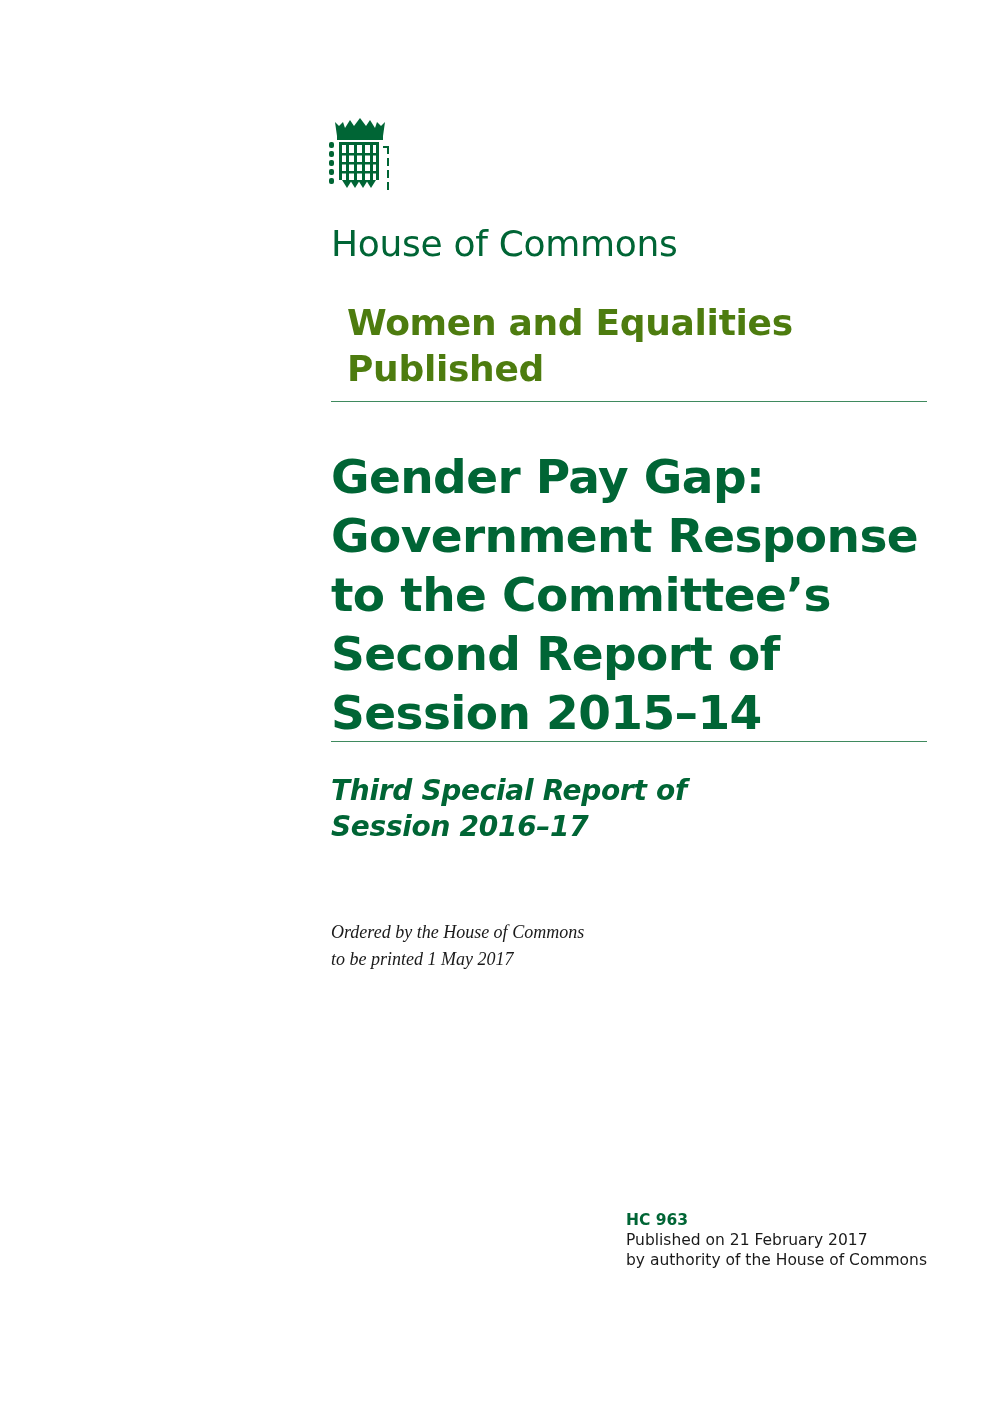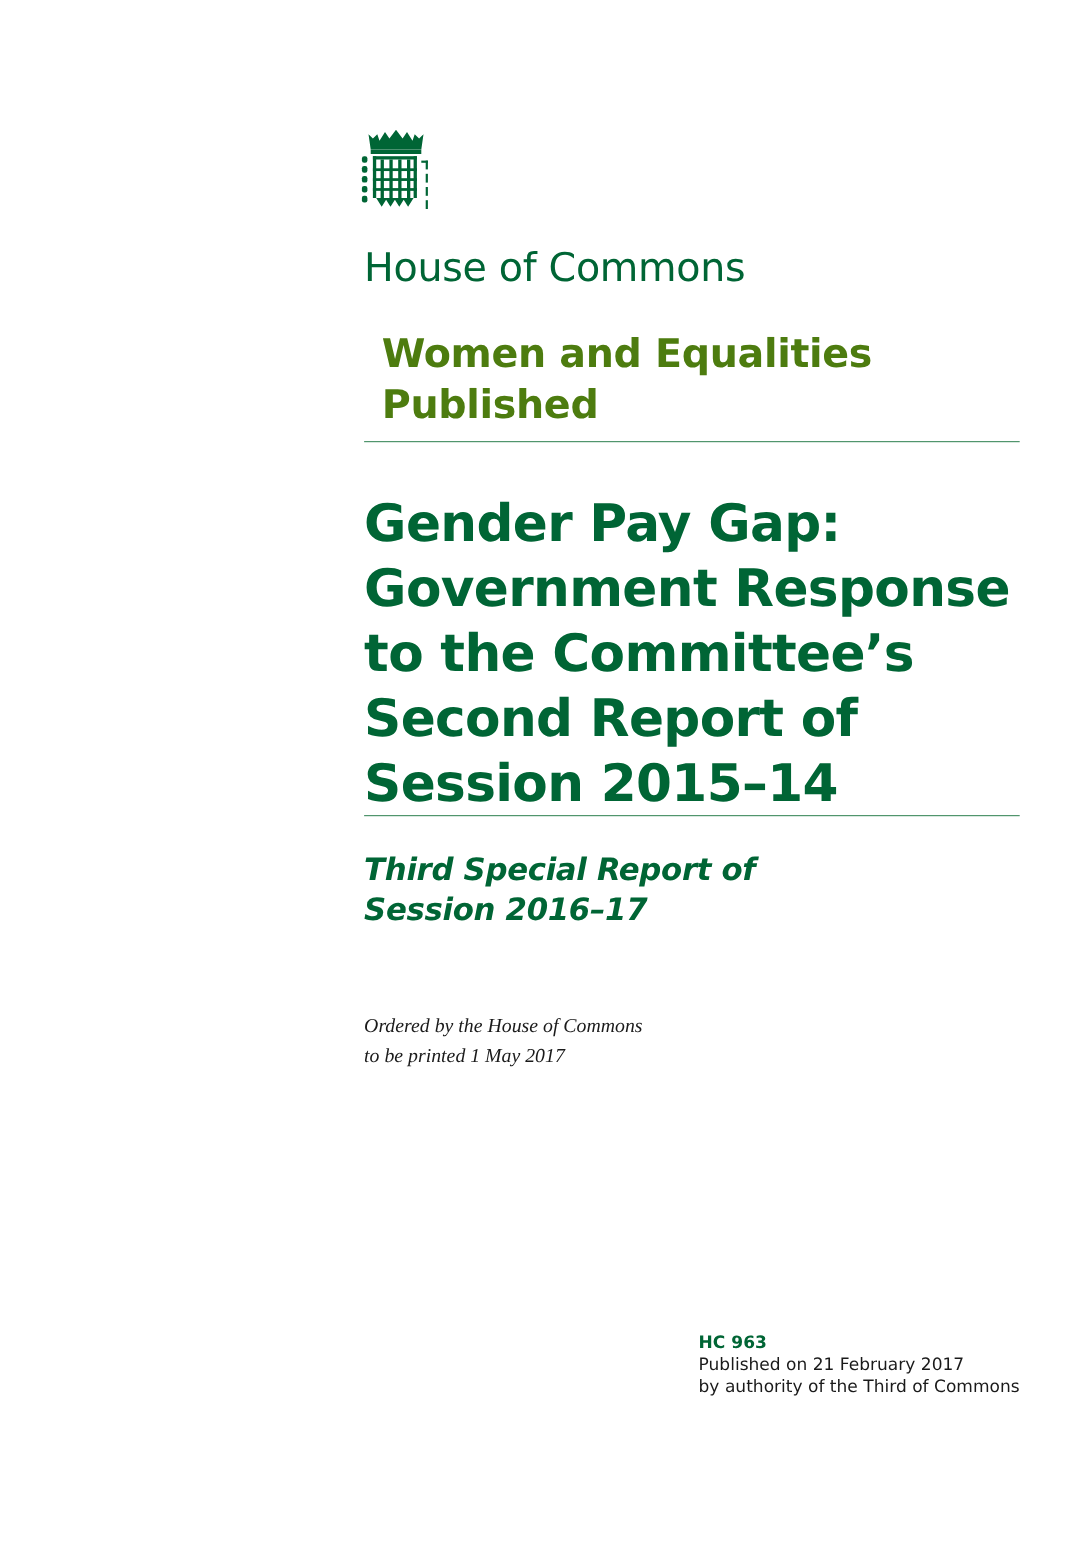--- a/index.html
+++ b/index.html
@@ -86,14 +86,14 @@
 </h2>
 
 <p class="ordered">
   <span>Ordered by the House of Commons</span><br>
   <span>to be printed 1 May 2017</span>
 </p>
 
 <div class="footer">
   <div class="hc">HC 963</div>
   <div>Published on 21 February 2017</div>
-  <div>by authority of the Third of Commons</div>
+  <div>by authority of the House of Commons</div>
 </div>
 
 </body></html>

